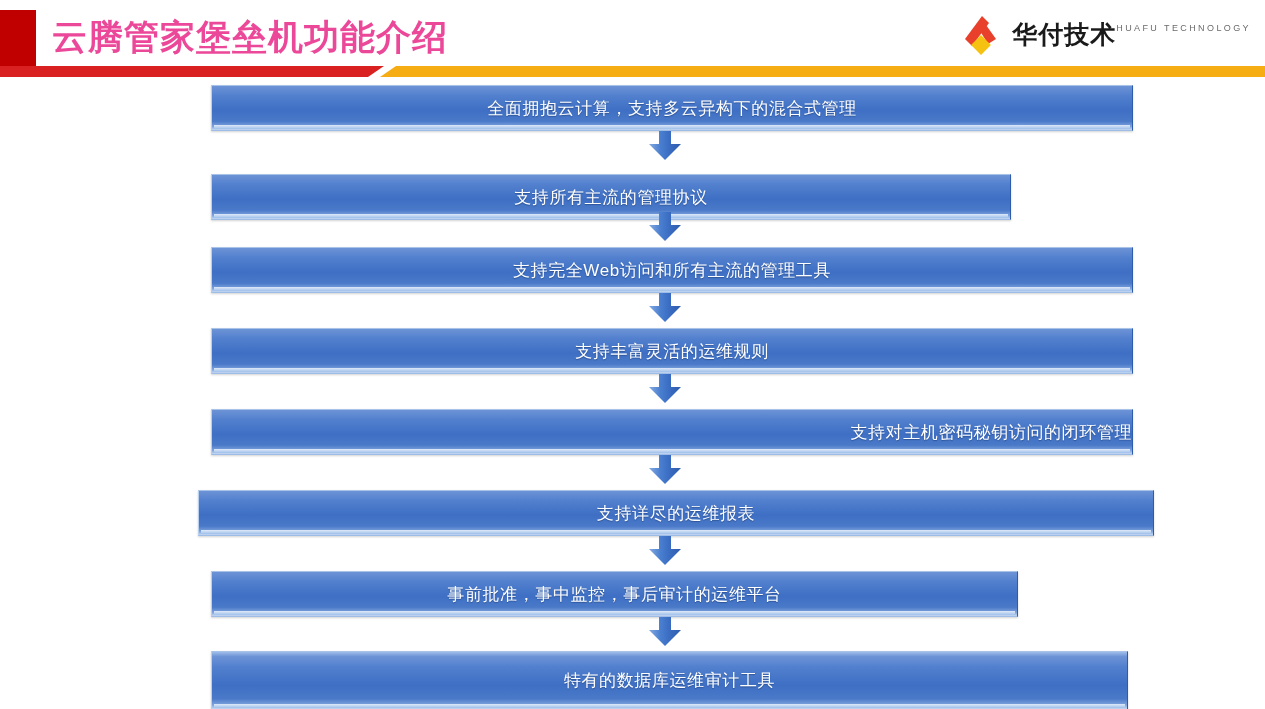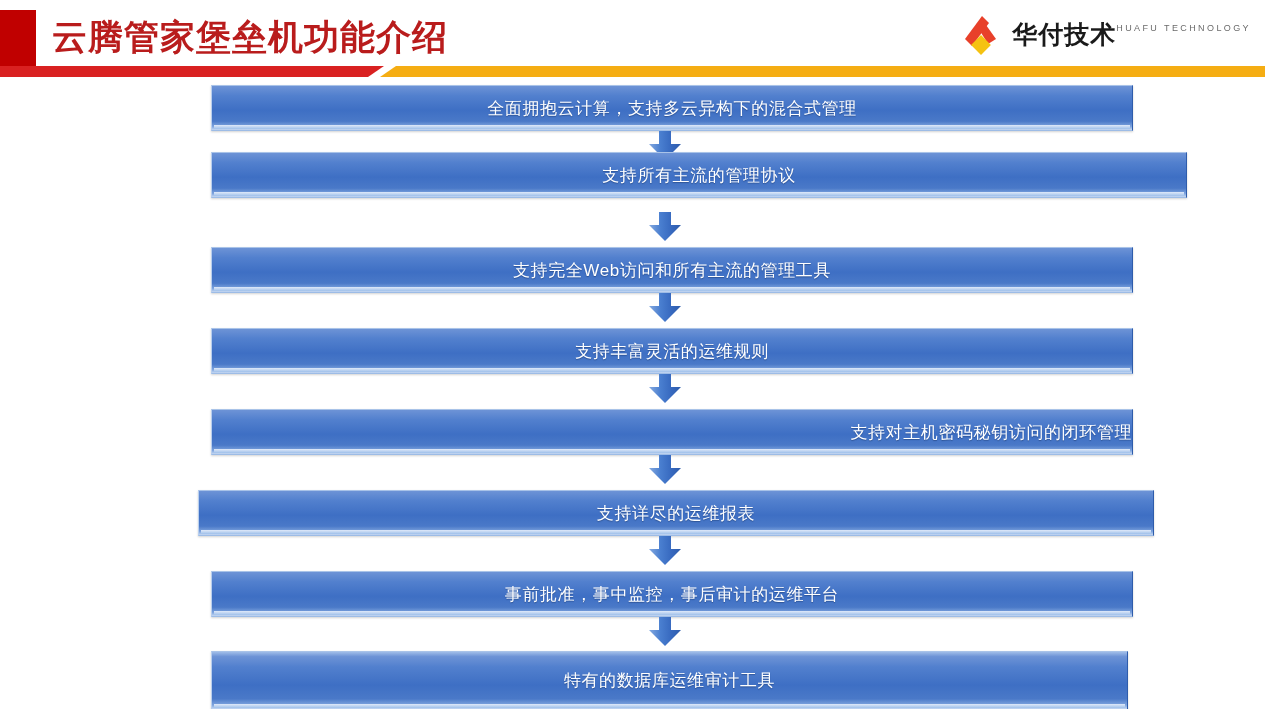--- a/index.html
+++ b/index.html
@@ -27,21 +27,21 @@
     left: 0; top: 10px;
     width: 36px;
     height: 57px;
     background: #c00000;
   }
   .header-title {
     position: absolute;
     left: 52px; top: 12px;
     font-size: 35px;
     font-weight: bold;
-    color: #b91c1c;
+    color: #ec4899;
     letter-spacing: 1px;
     line-height: 50px;
     white-space: nowrap;
   }
   
   .stripe-red {
     position: absolute;
     left: 0; top: 66px;
     width: 400px;
     height: 11px;
@@ -196,21 +196,21 @@
         <stop offset="0%" stop-color="#86aae0"></stop>
             <stop offset="35%" stop-color="#4a7fd0"></stop>
         <stop offset="70%" stop-color="#3769bf"></stop>
             <stop offset="100%" stop-color="#2e5cab"></stop>
       </linearGradient>
         </defs>
       <path d="M11 0 H23 V13 H33 L17 29 L1 13 H11 Z" fill="url(#ag1)"></path>
     </svg>
   </div>
 
-  <div class="flow-box" style="left:211px; top:74px; width:976px;">
+  <div class="flow-box" style="left:211px; top:96px; width:800px;">
     <span class="flow-box-label">支持所有主流的管理协议</span>
   </div>
   <div class="flow-arrow" style="left:648px; top:134px;">
     <svg width="34" height="30" viewBox="0 0 34 30">
       <path d="M11 0 H23 V13 H33 L17 29 L1 13 H11 Z" fill="url(#ag1)"></path>
     </svg>
   </div>
 
   <div class="flow-box" style="left:211px; top:169px; width:922px;">
     <span class="flow-box-label">支持完全Web访问和所有主流的管理工具</span>
@@ -241,21 +241,21 @@
 
   <div class="flow-box" style="left:198px; top:412px; width:956px;">
     <span class="flow-box-label">支持详尽的运维报表</span>
   </div>
   <div class="flow-arrow" style="left:648px; top:458px;">
     <svg width="34" height="30" viewBox="0 0 34 30">
       <path d="M11 0 H23 V13 H33 L17 29 L1 13 H11 Z" fill="url(#ag1)"></path>
     </svg>
   </div>
 
-  <div class="flow-box" style="left:211px; top:493px; width:922px;">
+  <div class="flow-box" style="left:211px; top:493px; width:807px;">
     <span class="flow-box-label">事前批准，事中监控，事后审计的运维平台</span>
   </div>
   <div class="flow-arrow" style="left:648px; top:539px;">
     <svg width="34" height="30" viewBox="0 0 34 30">
       <path d="M11 0 H23 V13 H33 L17 29 L1 13 H11 Z" fill="url(#ag1)"></path>
     </svg>
   </div>
 
   <div class="flow-box variant-last" style="left:211px; top:573px; width:917px; height:59px;">
     <span class="flow-box-label">特有的数据库运维审计工具</span>

